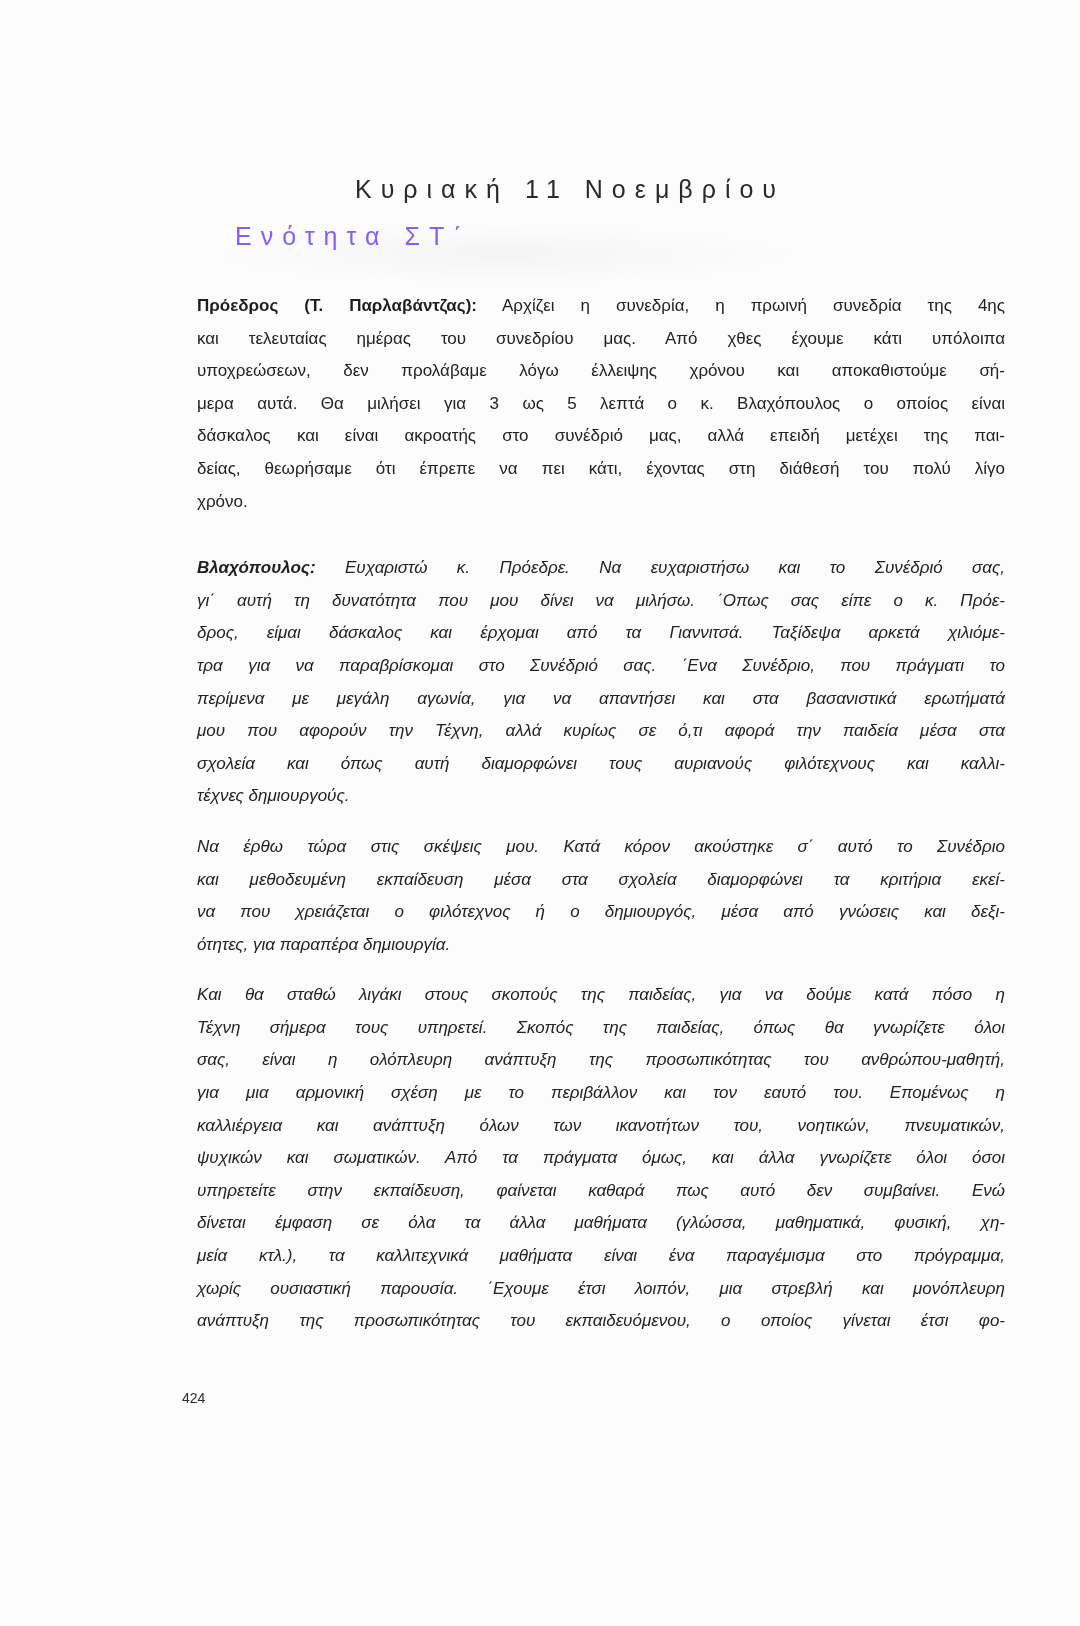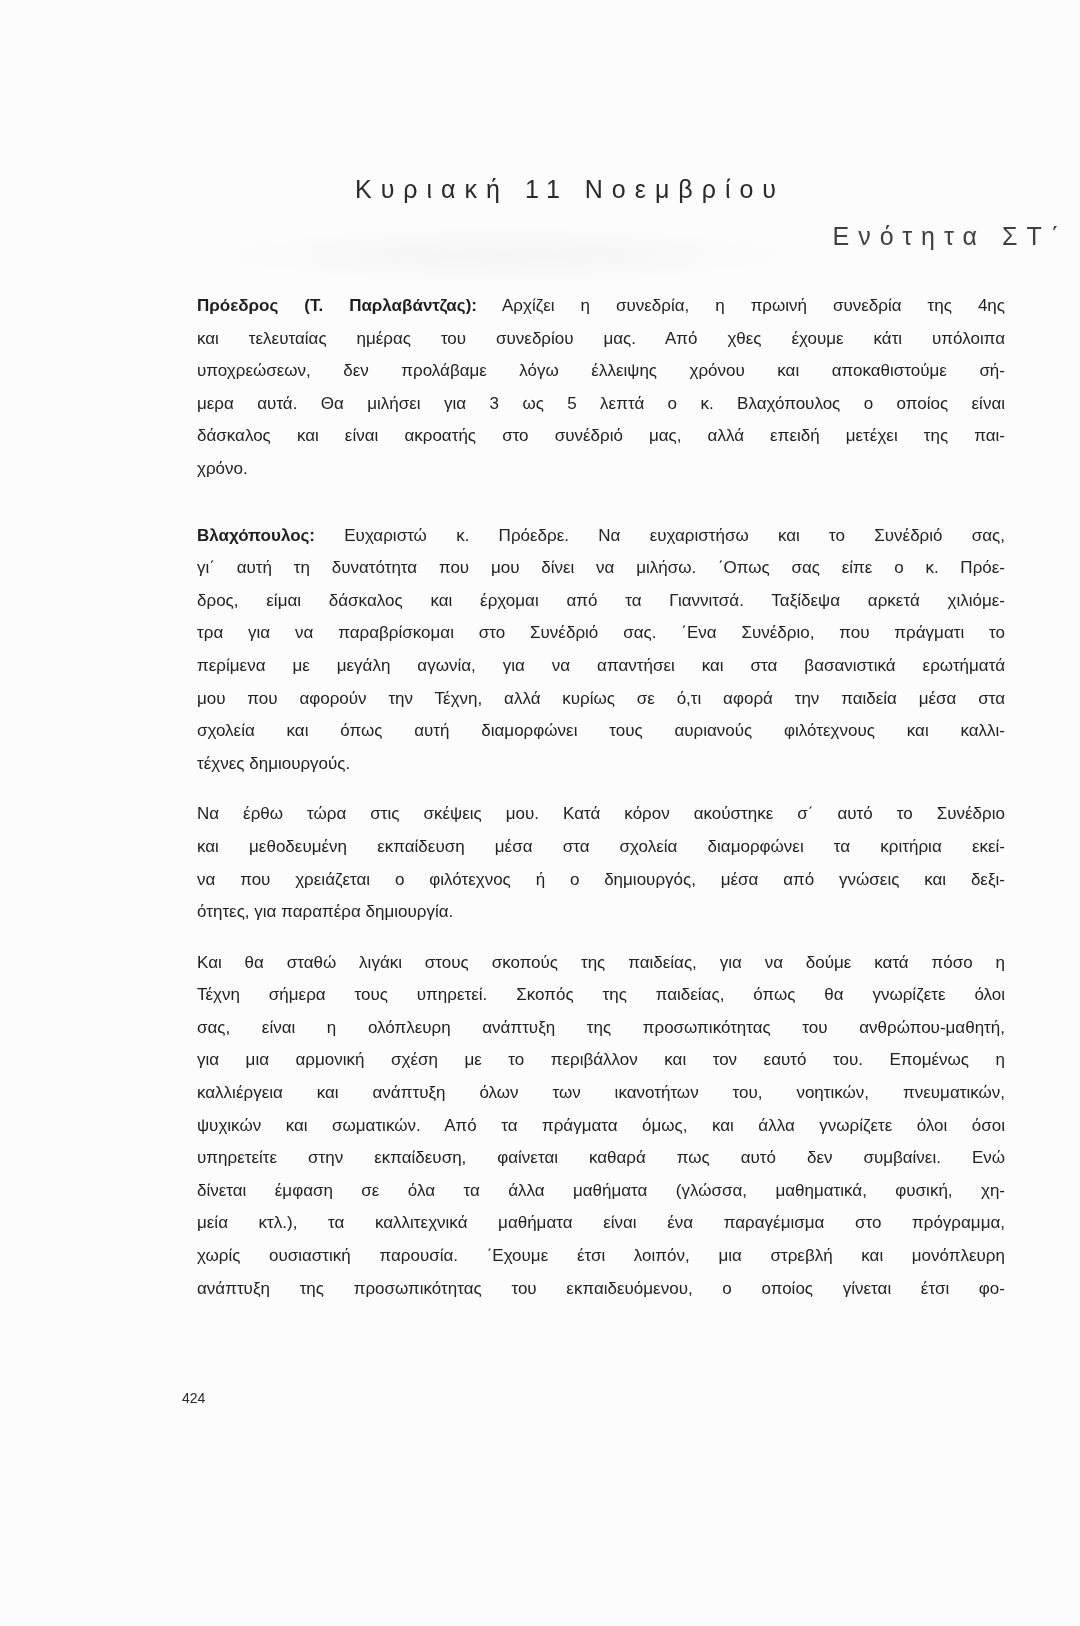--- a/index.html
+++ b/index.html
@@ -33,45 +33,46 @@
       top: 151px;
       text-align: center;
       font-size: 25px;
       letter-spacing: 9px;
       color: #2a2a2a;
       padding-left: 60px;
       margin-top: 24px;
     }
     .heading-section {
       position: absolute;
-      left: 0; right: 12px;
+      left: 0; right: 0;
       top: 222px;
-      text-align: right;
+      text-align: left;
       font-size: 25px;
       letter-spacing: 9px;
-      color: #404040;
+      color: #8b5cf6;
       padding-left: 235px;
     }
     .body-text {
       position: absolute;
       left: 182px;
       top: 290px;
       width: 808px;
       font-size: 17px;
       line-height: 32.6px;
       text-align: justify;
       hyphens: manual;
       color: #222;
       margin-left: 15px;
     }
     .body-text p {
       margin: 0;
     }
     .body-text p + p {
       margin-top: 18px;
+      font-style: italic;
     }
     .body-text p.speaker-block {
       margin-top: 34px;
     }
     .speaker {
       font-weight: bold;
       color: #1e1e1e;
     }
     .line { display: block; text-align: justify; text-align-last: justify; }
     .line.last { text-align-last: left; }
@@ -92,20 +93,21 @@
   <div class="heading-date">Κυριακή 11 Νοεμβρίου</div>
   <div class="heading-section">Ενότητα ΣΤ΄</div>
 
   <div class="body-text">
     <p>
       <span class="line"><span class="speaker">Πρόεδρος (Τ. Παρλαβάντζας):</span><span> Αρχίζει η συνεδρία, η πρωινή συνεδρία της 4ης</span></span>
       <span class="line">και τελευταίας ημέρας του συνεδρίου μας. Από χθες έχουμε κάτι υπόλοιπα</span>
       <span class="line">υποχρεώσεων, δεν προλάβαμε λόγω έλλειψης χρόνου και αποκαθιστούμε σή-</span>
       <span class="line">μερα αυτά. Θα μιλήσει για 3 ως 5 λεπτά ο κ. Βλαχόπουλος  ο οποίος είναι</span>
       <span class="line">δάσκαλος και είναι ακροατής στο συνέδριό μας, αλλά επειδή μετέχει της παι-</span>
+      <span class="line">δείας, θεωρήσαμε ότι έπρεπε να πει κάτι, έχοντας στη διάθεσή του πολύ λίγο</span>
       <span class="line last">χρόνο.</span>
     </p>
 
     <p class="speaker-block">
       <span class="line"><span class="speaker">Βλαχόπουλος:</span><span> Ευχαριστώ κ. Πρόεδρε. Να ευχαριστήσω και το Συνέδριό σας,</span></span>
       <span class="line">γι΄ αυτή τη δυνατότητα που μου δίνει να μιλήσω. ΄Οπως σας είπε ο κ. Πρόε-</span>
       <span class="line">δρος, είμαι δάσκαλος και έρχομαι από τα Γιαννιτσά. Ταξίδεψα αρκετά χιλιόμε-</span>
       <span class="line">τρα για να παραβρίσκομαι στο Συνέδριό σας. ΄Ενα Συνέδριο, που πράγματι το</span>
       <span class="line">περίμενα με μεγάλη αγωνία, για να απαντήσει και στα βασανιστικά ερωτήματά</span>
       <span class="line">μου που αφορούν την Τέχνη, αλλά κυρίως σε ό,τι αφορά την παιδεία μέσα στα</span>

